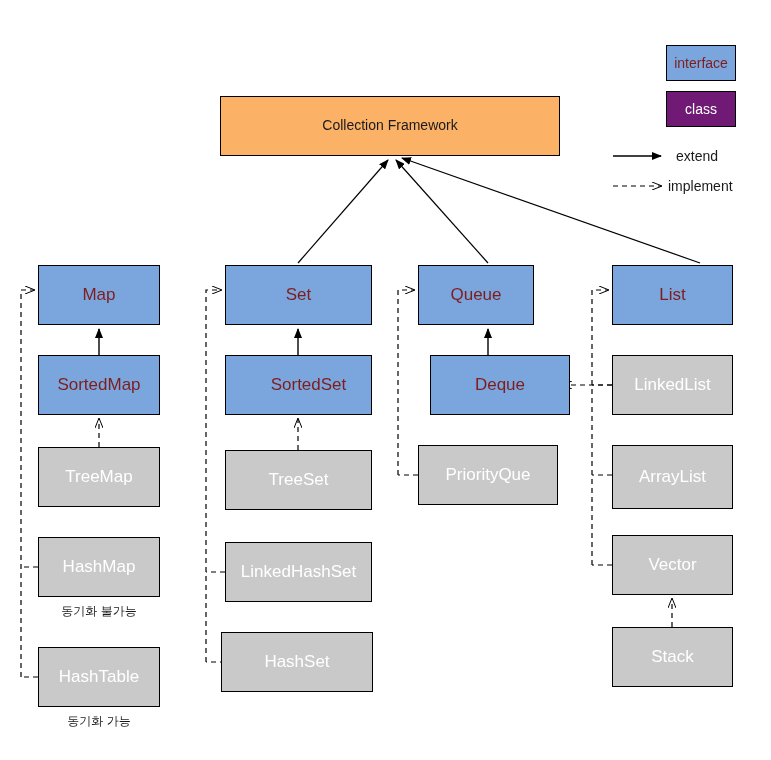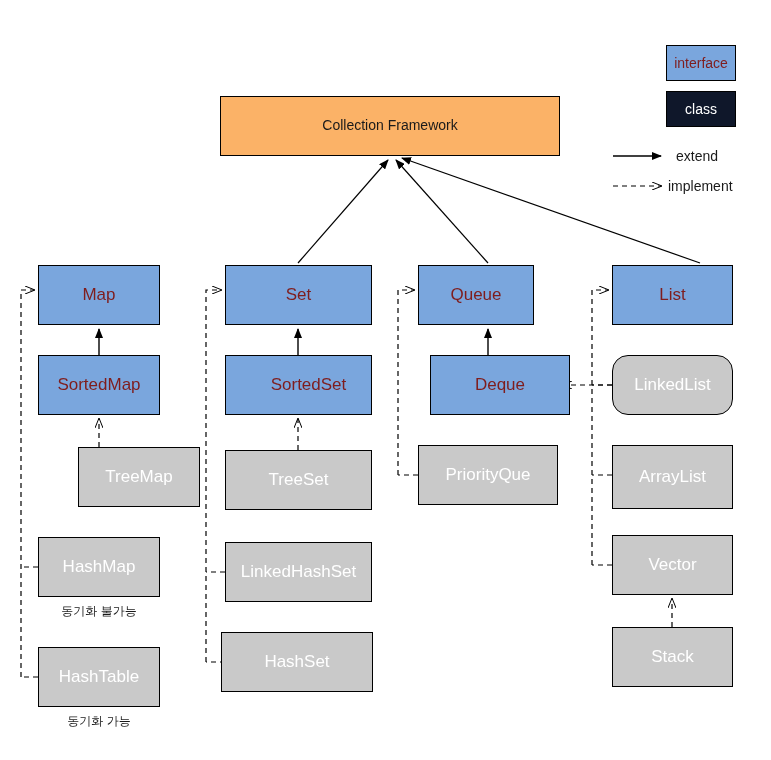--- a/index.html
+++ b/index.html
@@ -65,21 +65,21 @@
     align-items: center;
     justify-content: center;
     font-size: 14px;
     z-index: 2;
   }
   .legend-box.iface {
     background: #7aa6dd;
     color: #7f1d1d;
   }
   .legend-box.klass {
-    background: #0f172a;
+    background: #701a75;
     color: #ffffff;
     align-items: center;
   }
   .legend-label {
     position: absolute;
     font-size: 14px;
     color: #1a1a1a;
     z-index: 2;
     white-space: nowrap;
   }
@@ -185,21 +185,21 @@
   <div class="node root" style="left:220px; top:96px; width:340px; height:60px; font-size:14px;">
     <span>Collection Framework</span>
   </div>
 
   <div class="node iface" style="left:38px; top:265px; width:122px; height:60px;">
     <span>Map</span>
   </div>
   <div class="node iface" style="left:38px; top:355px; width:122px; height:60px;">
     <span>SortedMap</span>
   </div>
-  <div class="node klass" style="left:38px; top:447px; width:122px; height:60px;margin-left:40px;">
+  <div class="node klass" style="left:38px; top:447px; width:122px; height:60px;">
     <span>TreeMap</span>
   </div>
   <div class="node klass" style="left:38px; top:537px; width:122px; height:60px;">
     <span>HashMap</span>
   </div>
   <div class="node klass" style="left:38px; top:647px; width:122px; height:60px;">
     <span>HashTable</span>
   </div>
 
   <div class="node iface" style="left:225px; top:265px; width:147px; height:60px;">
@@ -224,21 +224,21 @@
   <div class="node iface" style="left:430px; top:355px; width:140px; height:60px;">
     <span>Deque</span>
   </div>
   <div class="node klass" style="left:418px; top:445px; width:140px; height:60px;">
     <span>PriorityQue</span>
   </div>
 
   <div class="node iface" style="left:612px; top:265px; width:121px; height:60px;">
     <span>List</span>
   </div>
-  <div class="node klass" style="left:612px; top:355px; width:121px; height:60px;border-radius:16px;">
+  <div class="node klass" style="left:612px; top:355px; width:121px; height:60px;">
     <span>LinkedList</span>
   </div>
   <div class="node klass" style="left:612px; top:445px; width:121px; height:64px;">
     <span>ArrayList</span>
   </div>
   <div class="node klass" style="left:612px; top:535px; width:121px; height:60px;">
     <span>Vector</span>
   </div>
   <div class="node klass" style="left:612px; top:627px; width:121px; height:60px;">
     <span>Stack</span>

